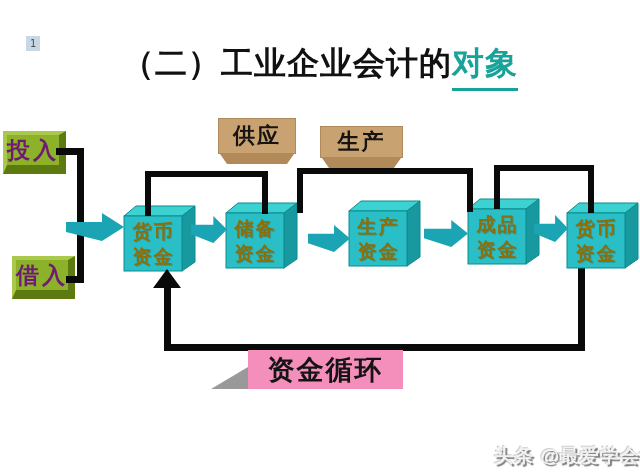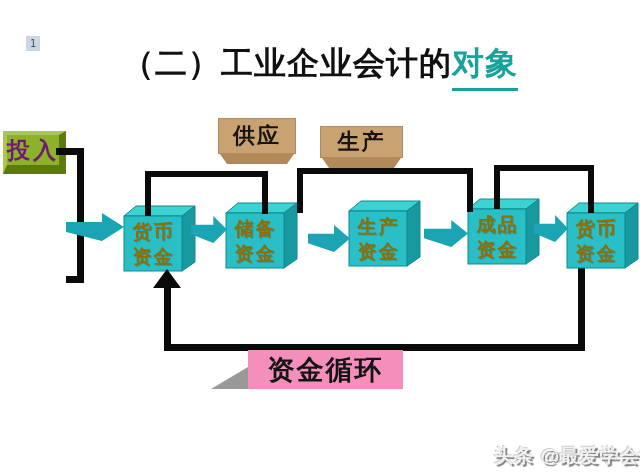--- a/index.html
+++ b/index.html
@@ -121,20 +121,21 @@
 
   <div class="line" style="left:297px;top:168px;width:176px;height:6px;"></div>
   <div class="line" style="left:297px;top:168px;width:6px;height:45px;"></div>
   <div class="line" style="left:467px;top:168px;width:6px;height:44px;"></div>
 
   <div class="line" style="left:494px;top:165px;width:100px;height:6px;"></div>
   <div class="line" style="left:494px;top:165px;width:6px;height:44px;"></div>
   <div class="line" style="left:588px;top:165px;width:6px;height:48px;"></div>
 
   <div class="source source1">投入</div>
+  <div class="source source2">借入</div>
   <div class="loopline" style="left:56px;top:148px;width:28px;height:7px;"></div>
   <div class="loopline" style="left:66px;top:276px;width:18px;height:7px;"></div>
   <div class="loopline" style="left:77px;top:148px;width:7px;height:135px;"></div>
 
   <div class="barrow arrow-in"></div>
 
   <div class="cube cube1">
     <svg width="73" height="67" viewBox="0 0 73 67">
       <polygon points="13,1 72,1 59,11 1,11" fill="#3dd2d2" stroke="#0b8b90" stroke-width="1"></polygon>
       <polygon points="59,11 72,1 72,57 59,66" fill="#1899a0" stroke="#0b8b90" stroke-width="1"></polygon>

